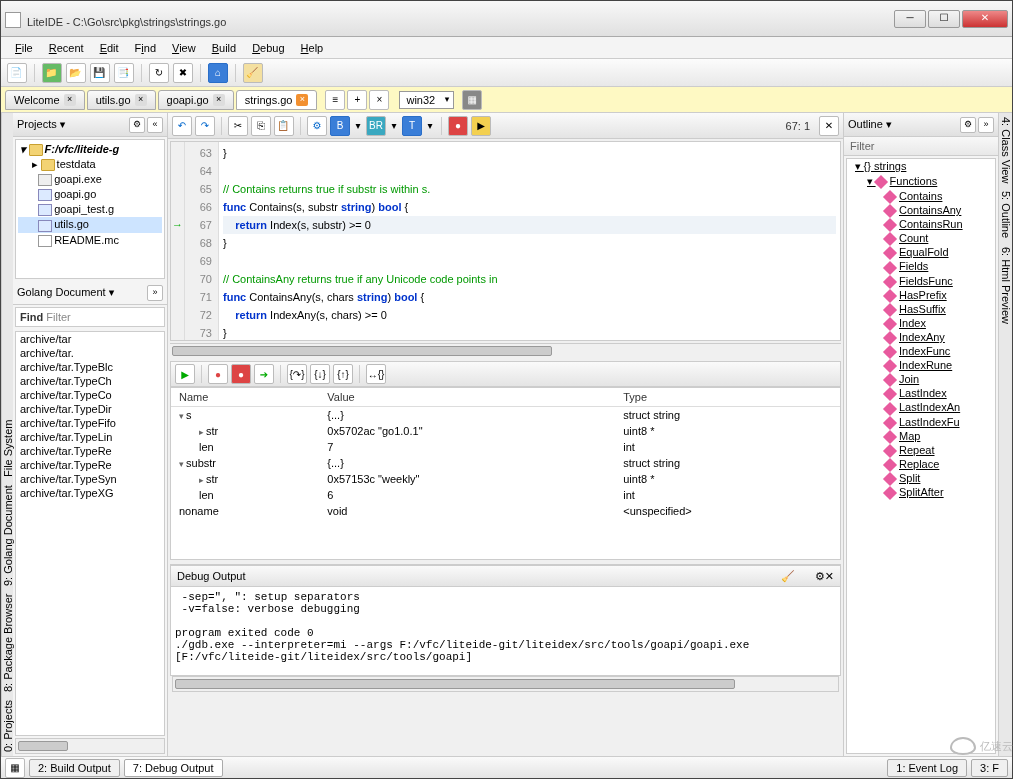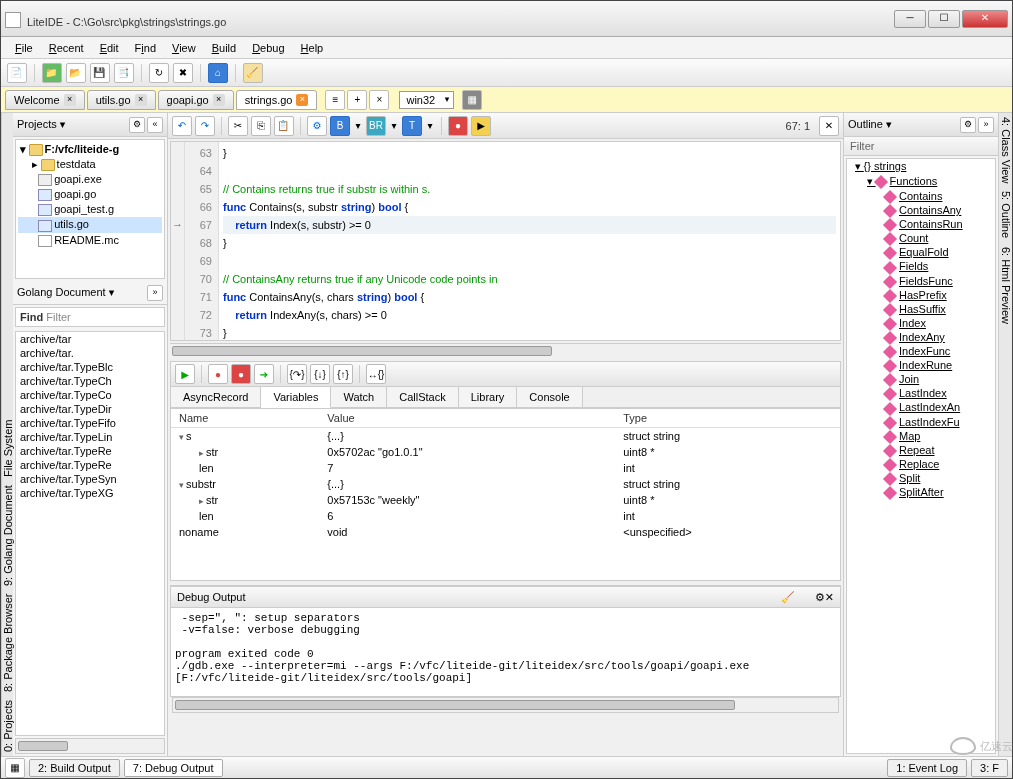--- a/index.html
+++ b/index.html
@@ -44,21 +44,21 @@
 
 .leftpanel { width: 155px; display:flex; flex-direction:column; border-right:1px solid #ccc; background:#f4f4f4;}
 .panelhdr { height:24px;background:linear-gradient(#f8f8f8,#e0e0e0);border-bottom:1px solid #ccc;display:flex;align-items:center;padding:0 4px;gap:2px;}
 .panelhdr .title{flex:1;}
 .panelhdr .drop::after{content:" ▾";}
 .panelhdr .ibtn{width:16px;height:16px;border:1px solid #bbb;background:#fff;border-radius:2px;text-align:center;line-height:12px;font-size:9px;}
 
 .tree { flex:0 0 auto; background:#fff; border:1px solid #ccc; margin:2px; padding:2px; font-size:11px; height:140px; overflow:hidden;}
 .tree .node { padding:1px 0 1px 14px; white-space:nowrap;}
 .tree .node.sel{background:#cde4ff;}
-.tree .root{padding-left:2px;font-weight:bold;}
+.tree .root{padding-left:2px;font-weight:bold;font-style:italic;}
 .ficon{display:inline-block;width:14px;height:12px;vertical-align:middle;margin-right:2px;}
 .ficon.folder{background:#f3d373;border:1px solid #c9a030;border-radius:1px;}
 .ficon.file{background:#fff;border:1px solid #999;}
 .ficon.go{background:#dceaff;border:1px solid #88b;}
 .ficon.exe{background:#eee;border:1px solid #999;}
 
 .docpanel{background:#f4f4f4;}
 .filterline{padding:3px 4px;background:#fff;border:1px solid #ccc;margin:2px;}
 .filterline b{color:#333;}
 .filterline span{color:#888;}
@@ -301,28 +301,20 @@
         <div class="tbtn" style="color:#d44">●</div>
         <div class="tbtn red">●</div>
         <div class="tbtn" style="color:#0a0">➔</div>
         <div class="sep"></div>
         <div class="tbtn">{↷}</div>
         <div class="tbtn">{↓}</div>
         <div class="tbtn">{↑}</div>
         <div class="sep"></div>
         <div class="tbtn">↔{}</div>
       </div>
-      <div class="dtabs" id="dtabs">
-          <div class="dtab">AsyncRecord</div>
-          <div class="dtab active">Variables</div>
-          <div class="dtab">Watch</div>
-          <div class="dtab">CallStack</div>
-          <div class="dtab">Library</div>
-          <div class="dtab">Console</div>
-        </div>
       <div class="vartable">
         <table>
           <thead>
               <tr>
             <th>Name</th>
             <th>Value</th>
             <th>Type</th>
           </tr>
             </thead>
           <tbody id="varbody">

